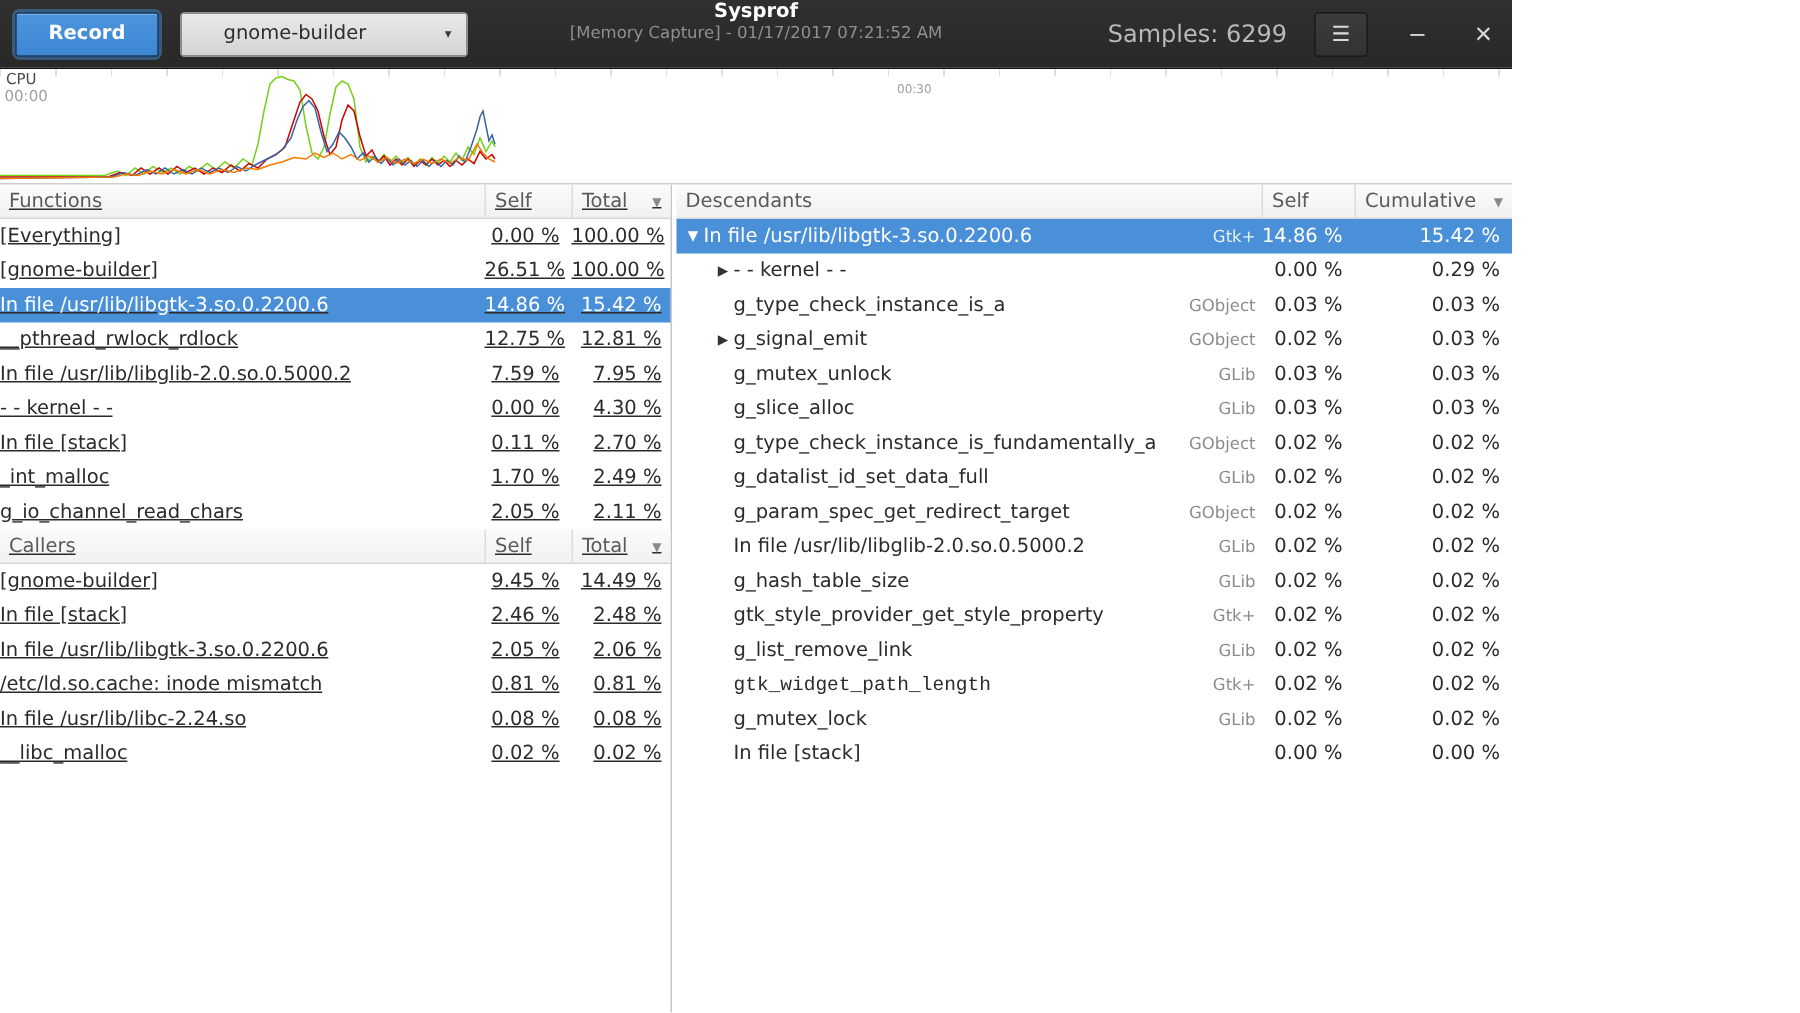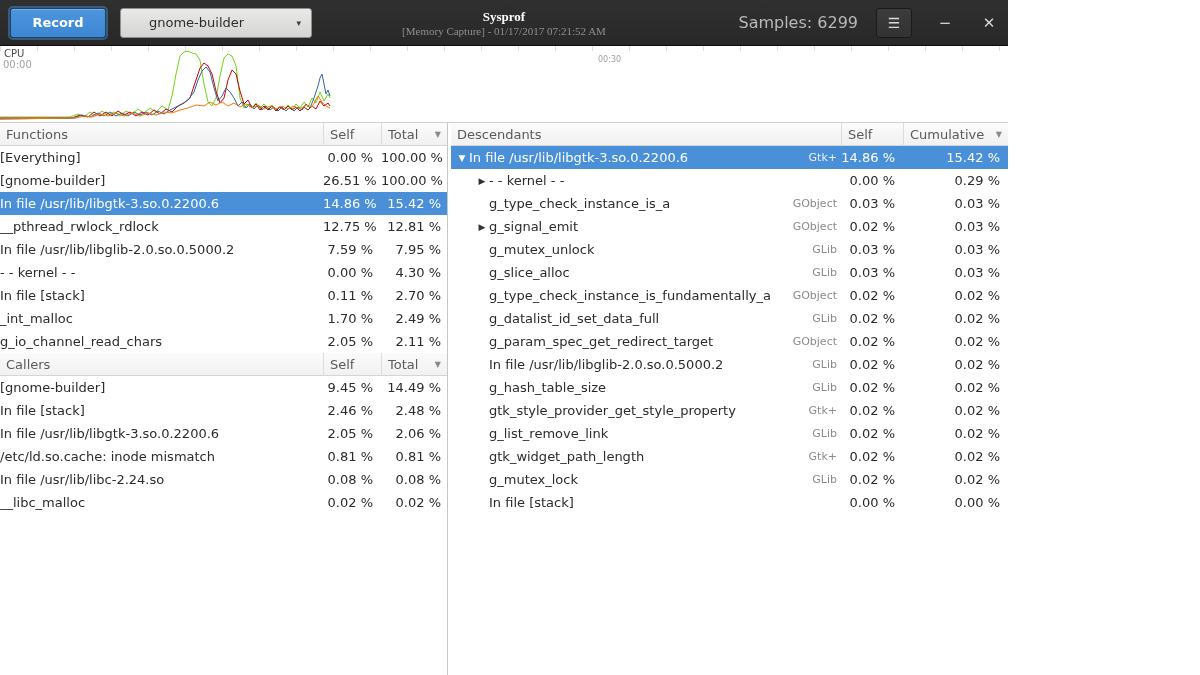--- a/index.html
+++ b/index.html
@@ -15,21 +15,21 @@
   .hb-left { display:flex; align-items:center; gap:14px; }
   .btn-record { width:96px; height:30px; border-radius:3px; color:#ffffff; font-weight:bold; font-size:13px;
     background:linear-gradient(#4d95dd,#3d86d3); border:1px solid #17456e;
     box-shadow:0 0 0 2px rgba(77,149,221,0.45), inset 0 1px 0 rgba(255,255,255,0.25);
     display:flex; align-items:center; justify-content:center; cursor:pointer; }
   .btn-target { min-width:192px; height:30px; border-radius:3px; font-size:13px; color:#2d2d2d;
     background:linear-gradient(#e9e9e8,#d4d4d2); border:1px solid #8f8f8c;
     display:flex; align-items:center; justify-content:space-between; padding:0 10px 0 28px; cursor:pointer; }
   .btn-target .arrow { font-size:9px; color:#3a3a3a; margin-left:14px; }
   .hb-center { position:absolute; left:50%; top:0; transform:translateX(-50%);
-    height:46px; display:flex; flex-direction:column; align-items:center; justify-content:center;font-family:Liberation Serif, serif; }
+    height:46px; display:flex; flex-direction:column; align-items:center; justify-content:flex-start; }
   .hb-title { color:#ffffff; font-weight:bold; font-size:13px; line-height:15px; }
   .hb-subtitle { color:#8f8f8f; font-size:11px; line-height:14px; }
   .hb-right { margin-left:auto; display:flex; align-items:center; gap:18px; }
   .samples { color:#b9b9b9; font-size:16px; }
   .btn-menu { width:36px; height:30px; border-radius:3px; background:linear-gradient(#3c3c3c,#323232);
     border:1px solid #1a1a1a; color:#d8d8d8; font-size:14px;
     display:flex; align-items:center; justify-content:center; cursor:pointer; }
   .winctl { display:flex; align-items:center; gap:26px; margin-left:6px; }
   .wbtn { color:#d6d6d6; width:18px; height:18px; display:flex; align-items:center; justify-content:center;
     font-size:15px; cursor:pointer; }
@@ -39,21 +39,21 @@
     background-image:repeating-linear-gradient(90deg,#dedede 0 1px,transparent 1px 37px);
     background-size:100% 5px; background-repeat:no-repeat; background-position:0 0; }
   .graph svg { position:absolute; left:0; top:0; width:1200px; height:75px; }
   .g-cpu { position:absolute; left:4px; top:2px; font-size:10px; color:#4a4a4a; }
   .g-t0 { position:absolute; left:3px; top:13px; font-size:10px; color:#a0a0a0; }
   .g-t30 { position:absolute; left:598px; top:9px; font-size:8px; color:#a0a0a0; }
 
   
   .main { flex:1; display:flex; min-height:0; }
   .left-pane { width:448px; flex:0 0 448px; border-right:1px solid #c6c6c6; background:#fff;
-    display:flex; flex-direction:column; }
+    display:flex; flex-direction:column;text-decoration:underline; }
   .right-pane { flex:1; margin-left:3px; background:#fff; display:flex; flex-direction:column; }
 
   
   .thead { display:flex; height:23px; flex:0 0 23px; background:linear-gradient(#fbfbfb,#f1f1f1);
     border-bottom:1px solid #d5d5d5; color:#5a5a5a; align-items:center; }
   .thead .hcell { height:23px; display:flex; align-items:center; padding:0 6px; }
   .thead .h-name { flex:1; min-width:0; }
   .thead .h-sep { border-left:1px solid #dcdcdc; }
   .sort-arrow { margin-left:auto; font-size:8px; color:#8a8a8a; }
 
@@ -372,21 +372,21 @@
           <div class="trow">
             <span class="c-name" style="padding-left: 24px;">
               <span class="expander"></span>
               <span class="c-fn">g_list_remove_link</span>
             </span>
             <span class="c-tag">GLib</span>
             <span class="c-num c-self">0.02 %</span>
             <span class="c-num c-cum">0.02 %</span>
           </div>
           <div class="trow">
-            <span class="c-name" style="padding-left: 24px;">
+            <span class="c-name" style="padding-left: 24px; font-family: Liberation Mono, monospace;">
               <span class="expander"></span>
               <span class="c-fn">gtk_widget_path_length</span>
             </span>
             <span class="c-tag">Gtk+</span>
             <span class="c-num c-self">0.02 %</span>
             <span class="c-num c-cum">0.02 %</span>
           </div>
           <div class="trow">
             <span class="c-name" style="padding-left: 24px;">
               <span class="expander"></span>

